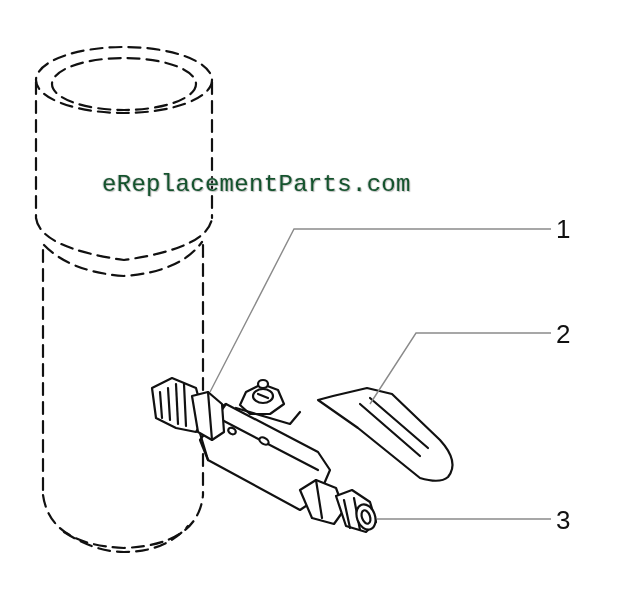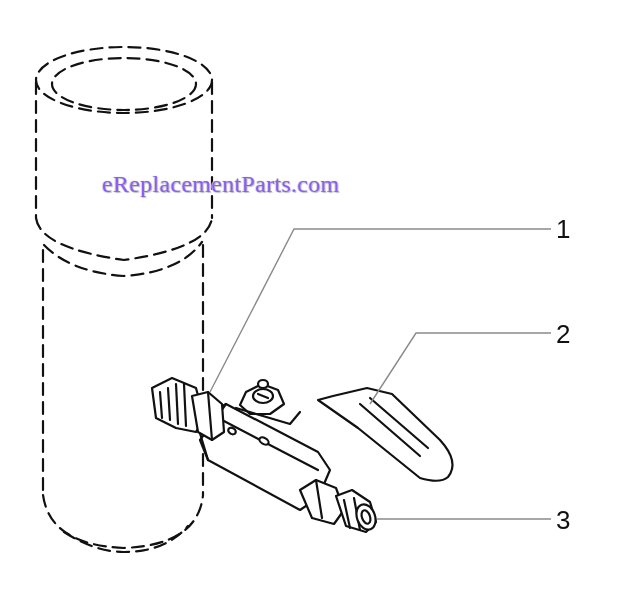--- a/index.html
+++ b/index.html
@@ -1,19 +1,19 @@
 <!DOCTYPE html>
 <html><head>
 <meta charset="utf-8">
 <style>
   html, body { margin: 0; padding: 0; background: #ffffff; }
   body { width: 620px; height: 596px; position: relative; overflow: hidden; font-family: "Liberation Sans", sans-serif; }
   svg.diagram { position: absolute; left: 0; top: 0; }
   .callout { position: absolute; font-family: "Liberation Sans", sans-serif; font-size: 26px; color: #111; line-height: 1; }
-  .watermark { position: absolute; left: 102px; top: 171px; font-family: Liberation Serif, serif; font-size: 24px; color: #8b5cf6; letter-spacing: 0.3px;
+  .watermark { position: absolute; left: 102px; top: 171px; font-family: Liberation Mono, monospace; font-size: 24px; color: #14532d; letter-spacing: 0.3px;
     text-shadow: 0 0 1px #c8c8c8, 1px 1px 1px #bdbdbd, -1px 0 1px #d4d4d4; }
 </style>
 </head>
 <body>
 
 <svg class="diagram" width="620" height="596" viewBox="0 0 620 596" xmlns="http://www.w3.org/2000/svg">
 
   <g fill="none" stroke="#111" stroke-width="2.2" stroke-dasharray="12 7" stroke-linecap="round">
 
     <ellipse cx="124" cy="80" rx="88" ry="33"></ellipse>

